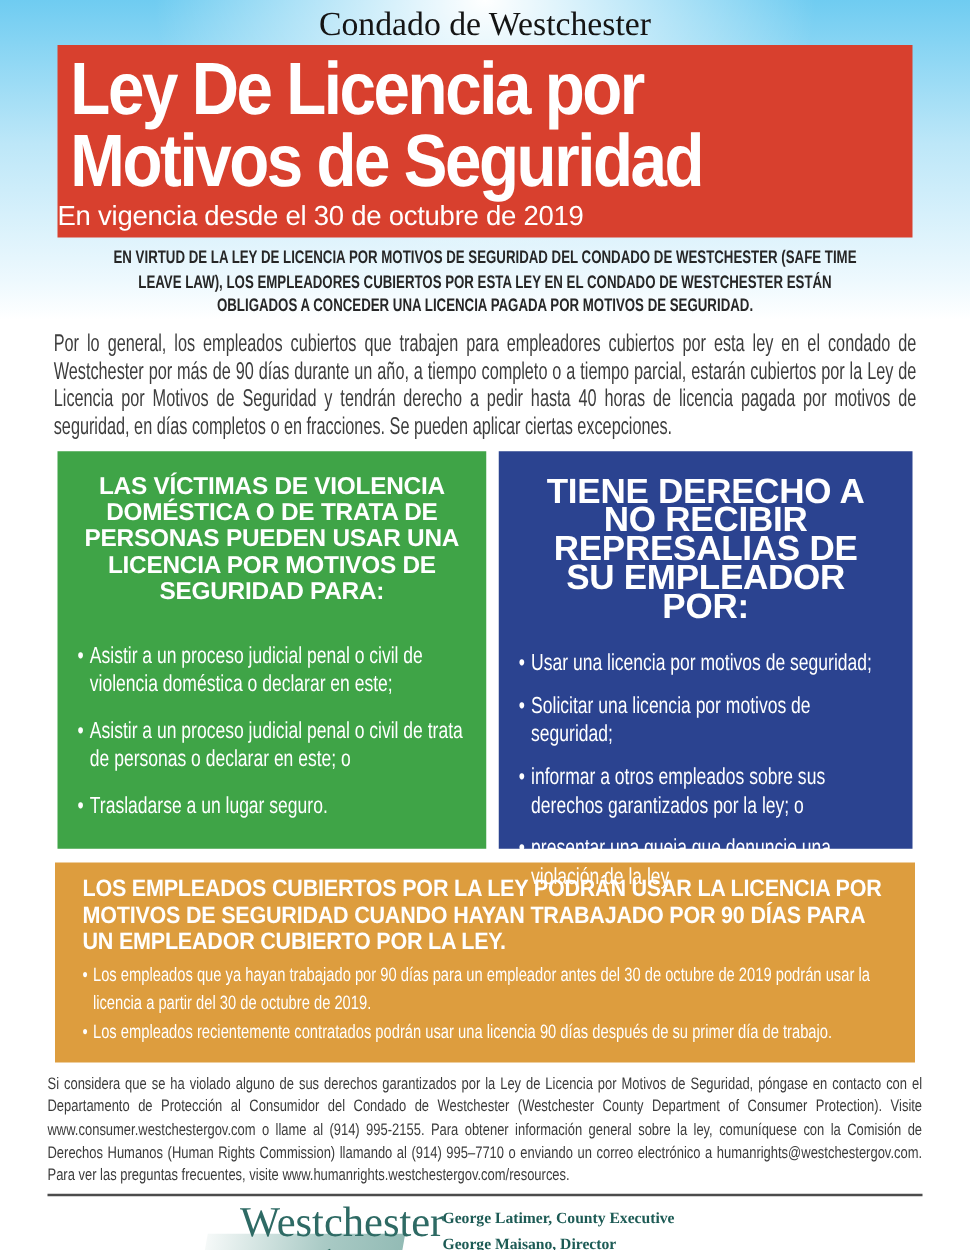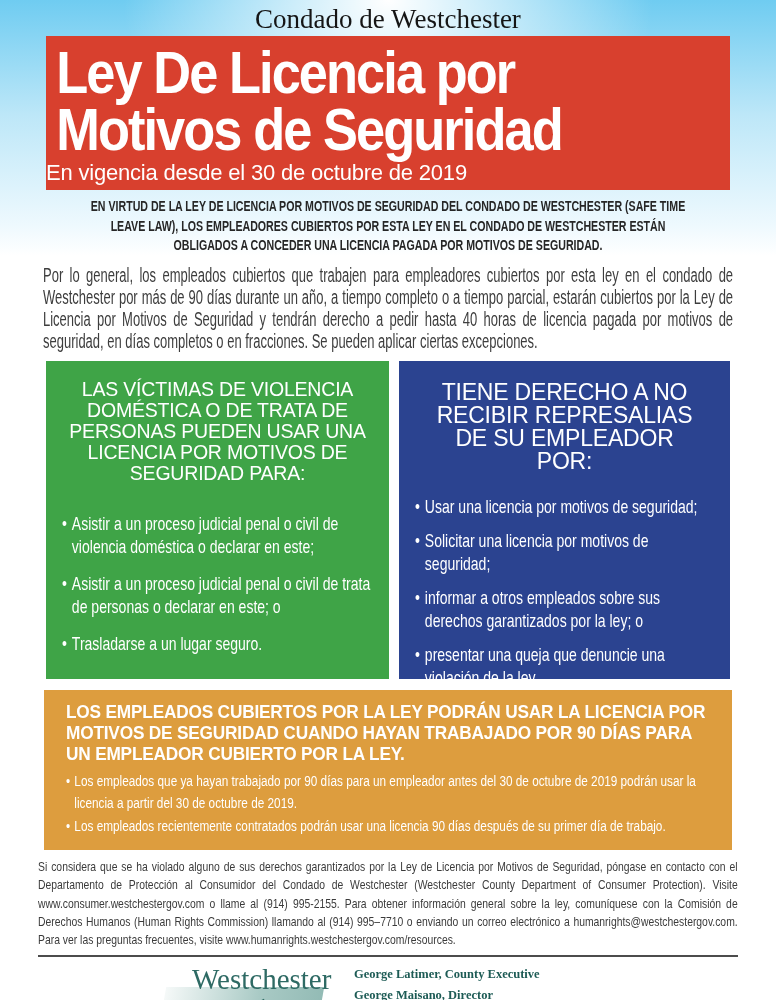--- a/index.html
+++ b/index.html
@@ -85,36 +85,36 @@
     width: 684px;
     margin: 9px auto 0;
     display: flex;
     gap: 10px;
   }
   .box { color: #ffffff; }
   .box h2 {
     font-size: 19.5px;
     line-height: 21px;
     text-align: center;
-    font-weight: normal;
+    font-weight: bold;
     letter-spacing: -0.2px;
   }
   .green-box {
     width: 343px;
     height: 318px;
     background: var(--green-box);
     padding: 18px 16px 12px;
   }
   .blue-box {
     width: 331px;
     height: 318px;
     background: var(--blue-box);
     padding: 20px 16px 12px;
   }
-  .blue-box h2 { font-size: 23px; line-height: 23px; padding: 0 10px; }
+  .blue-box h2 { font-size: 28px; line-height: 23px; padding: 0 10px; }
   .box ul {
     list-style: none;
     width: 132%;
     transform: scaleX(0.7576);
     transform-origin: 0 0;
     margin-top: 28px;
   }
   .blue-box ul { margin-top: 22px; }
   .box li {
     position: relative;
@@ -208,21 +208,21 @@
     position: absolute;
     left: -28px;
     top: 24px;
     width: 158px;
     height: 25px;
     transform: skewX(-10deg);
     background: linear-gradient(to right, rgba(190,214,210,0.15), #a9cac5 60%, #93bbb5);
     z-index: 0;
   }
   .logo-line1, .logo-line2 { position: relative; z-index: 1; display: block; }
-  .logo-line1 { font-size: 29px; line-height: 26px; }
+  .logo-line1 { font-size: 34px; line-height: 26px; }
   .logo-line2 { font-size: 27px; line-height: 24px; text-align: right; }
   .credits {
     margin-left: 10px;
     padding-top: 4px;
     font-family: "Liberation Serif", serif;
     font-weight: bold;
     font-size: 12.5px;
     line-height: 14.5px;
     color: var(--credits-teal);
   }

